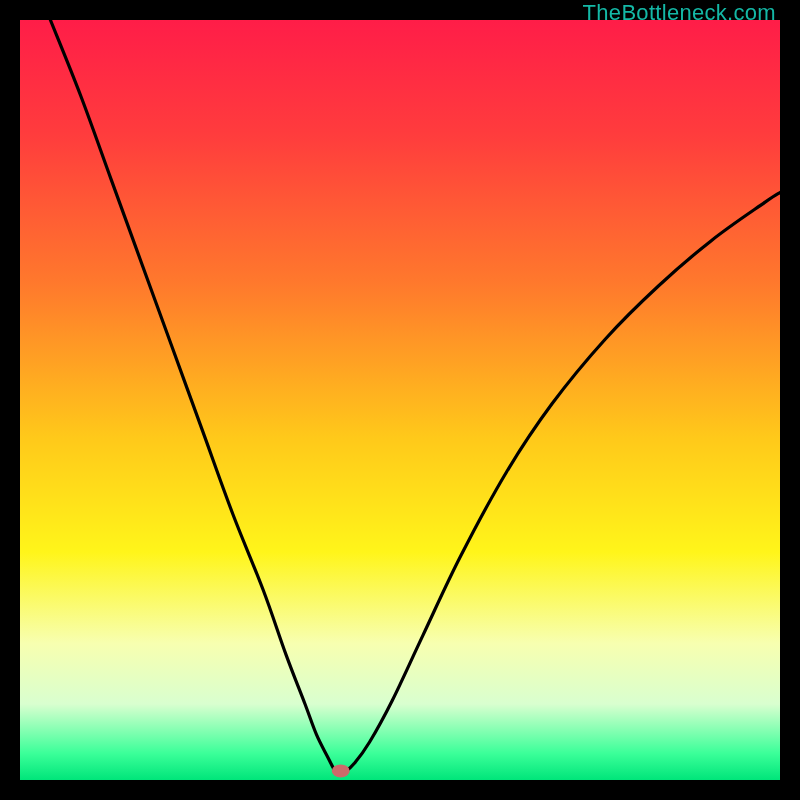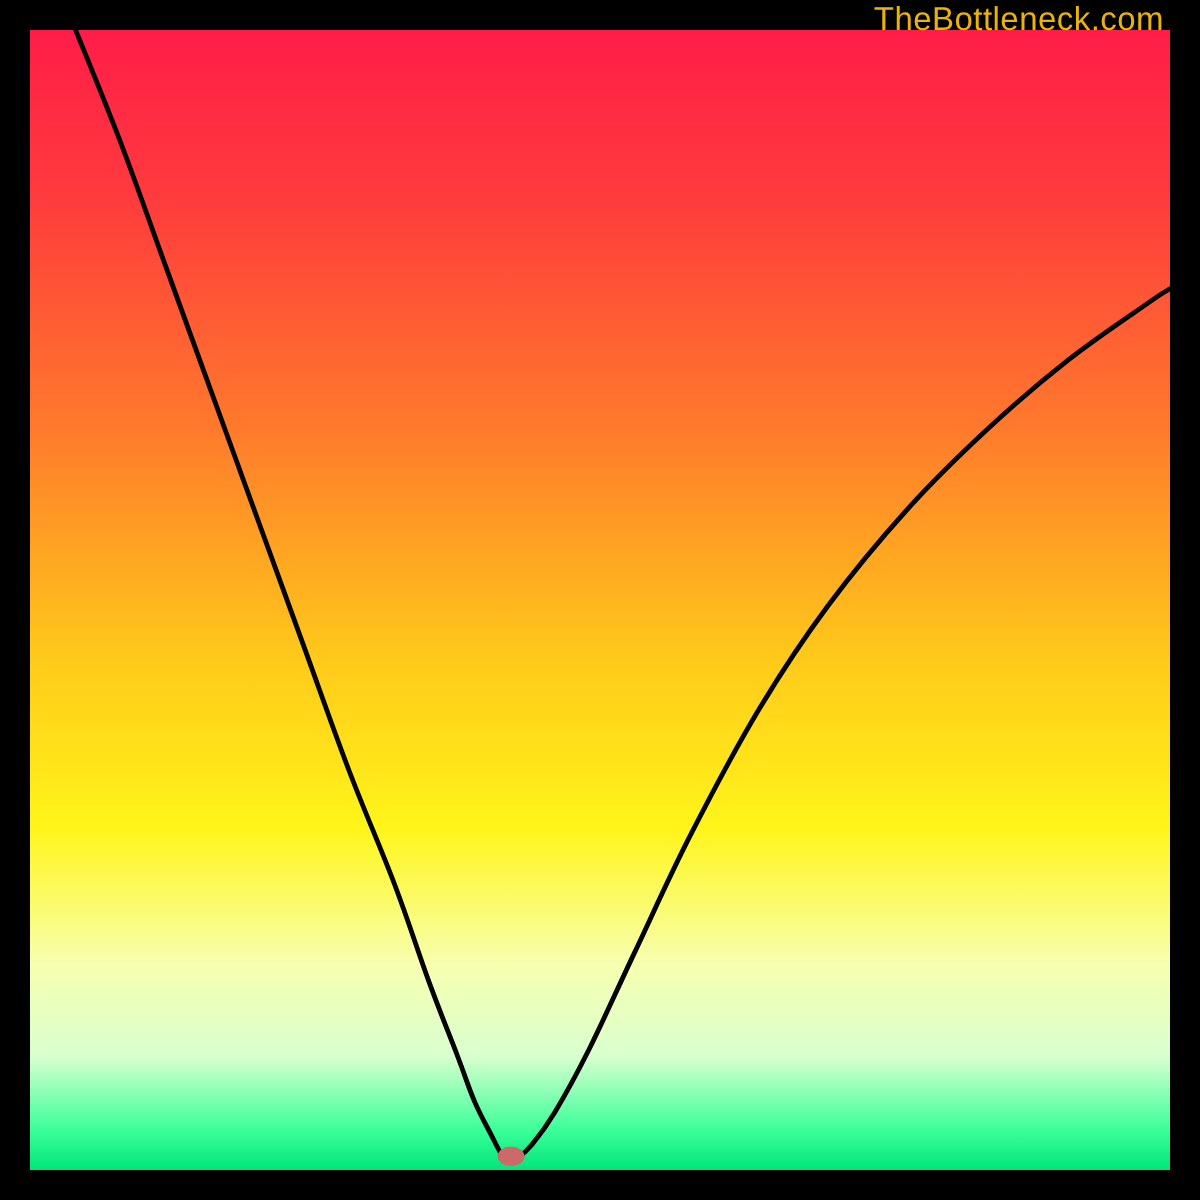--- a/index.html
+++ b/index.html
@@ -23,21 +23,21 @@
     position: absolute;
     left: 0;
     top: 0;
     width: 760px;
     height: 760px;
   }
   .watermark {
     position: absolute;
     top: 0px;
     right: 24px;
-    color: #eab308;
+    color: #14b8a6;
     font-size: 22px;
     font-weight: 500;
     letter-spacing: 0.3px;
     z-index: 30;
   }
 </style>
 </head>
 <body>
 
 <div class="watermark">TheBottleneck.com</div>

